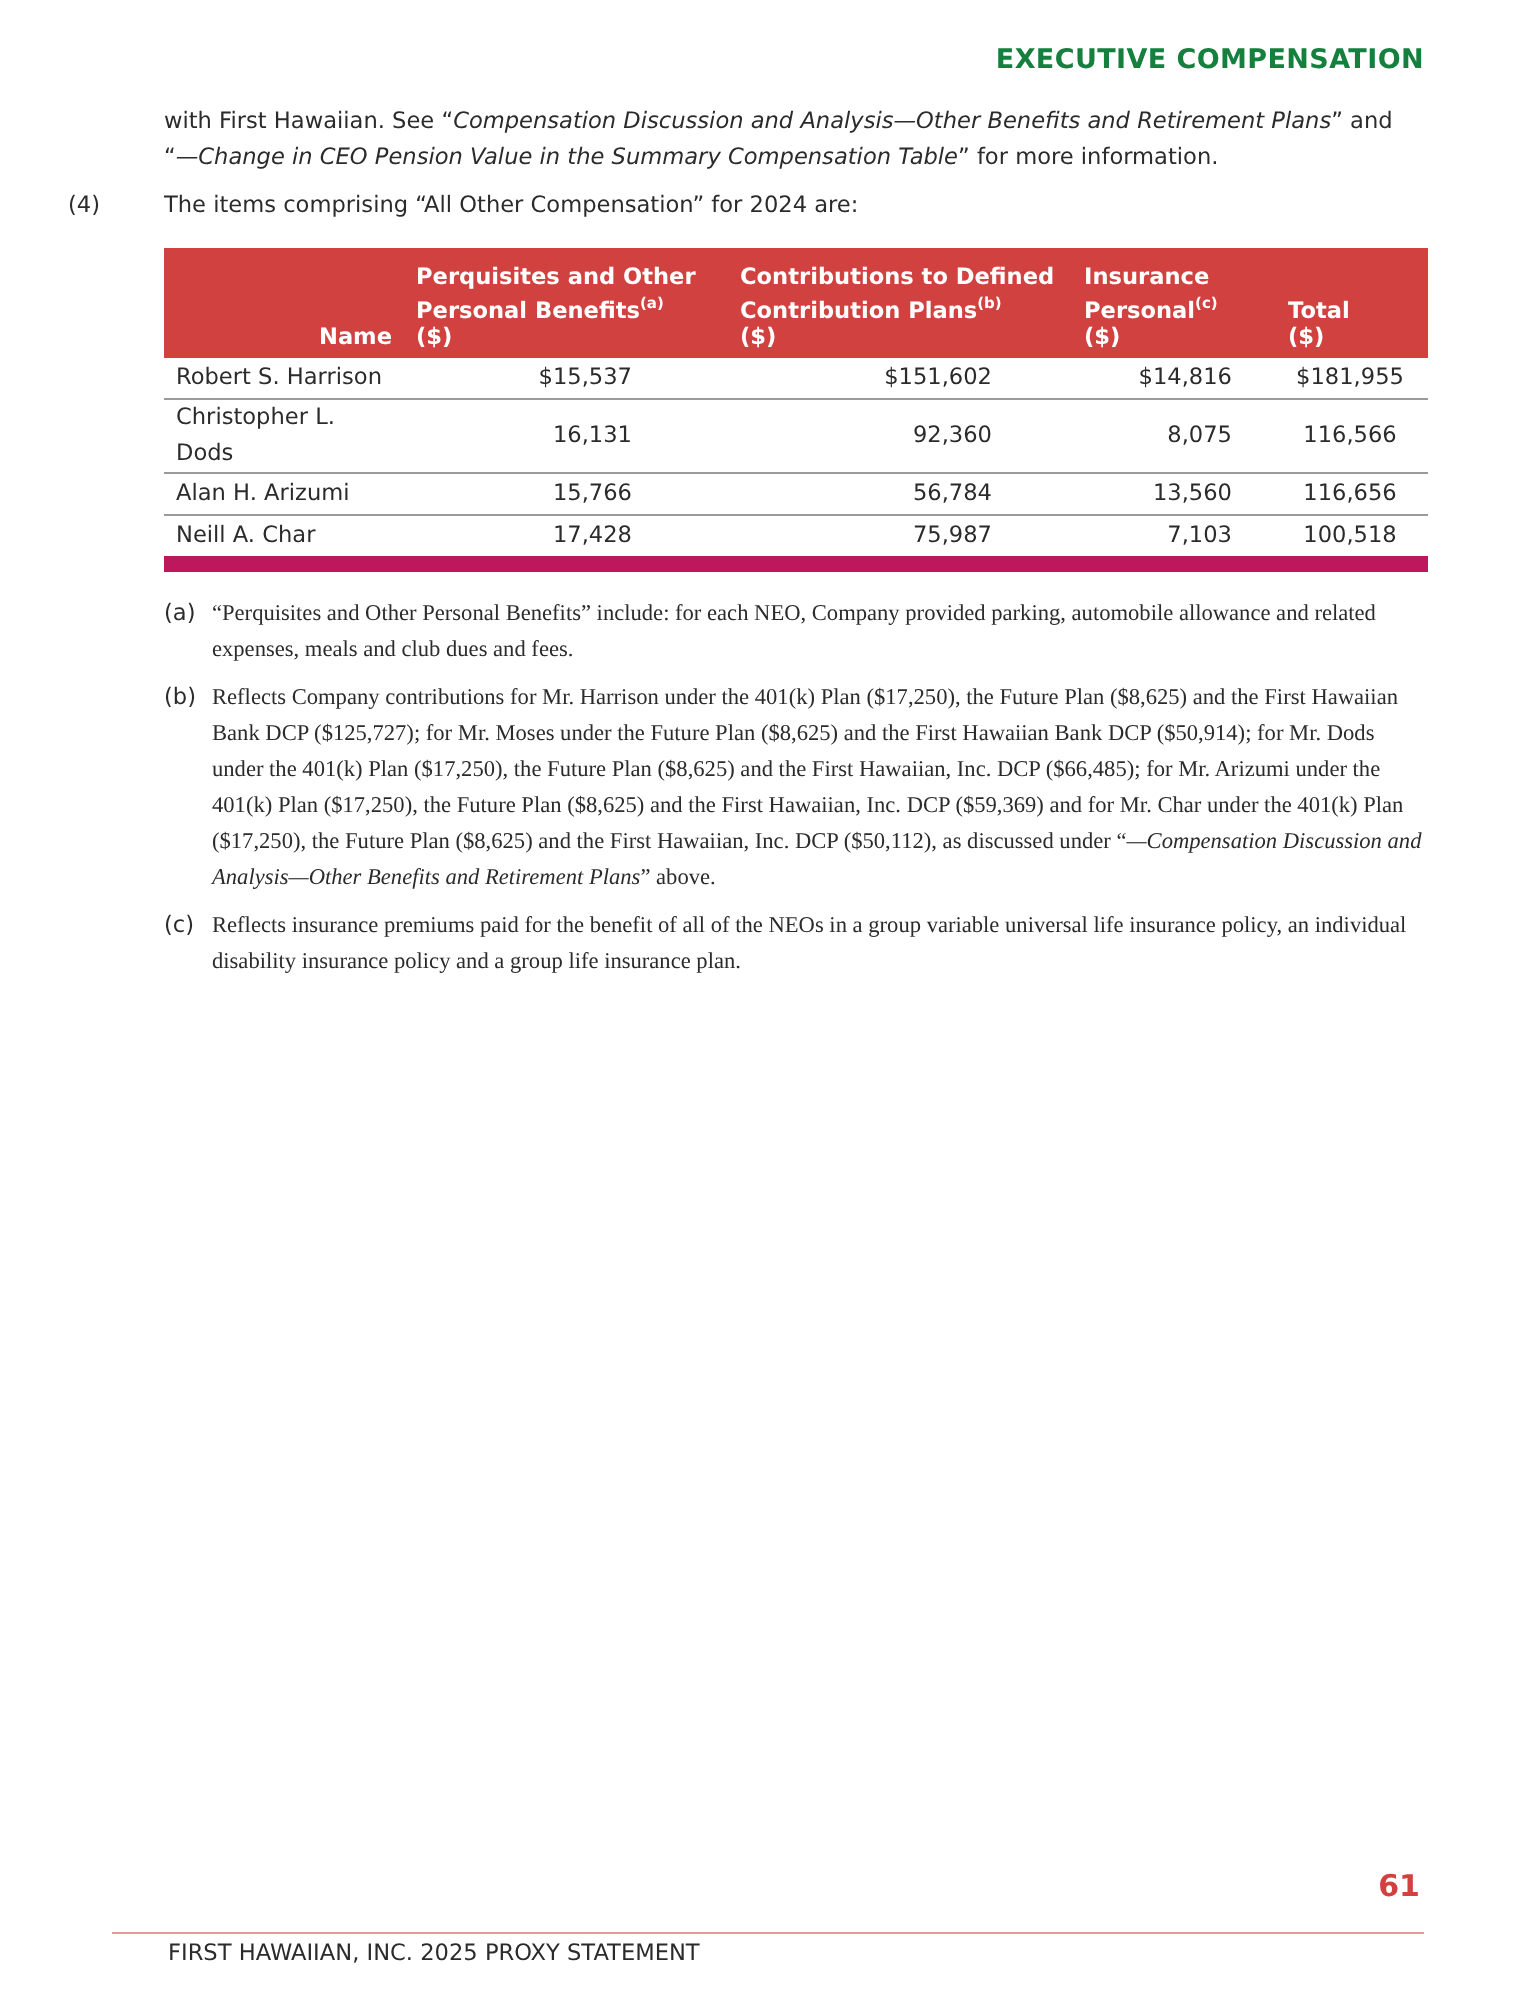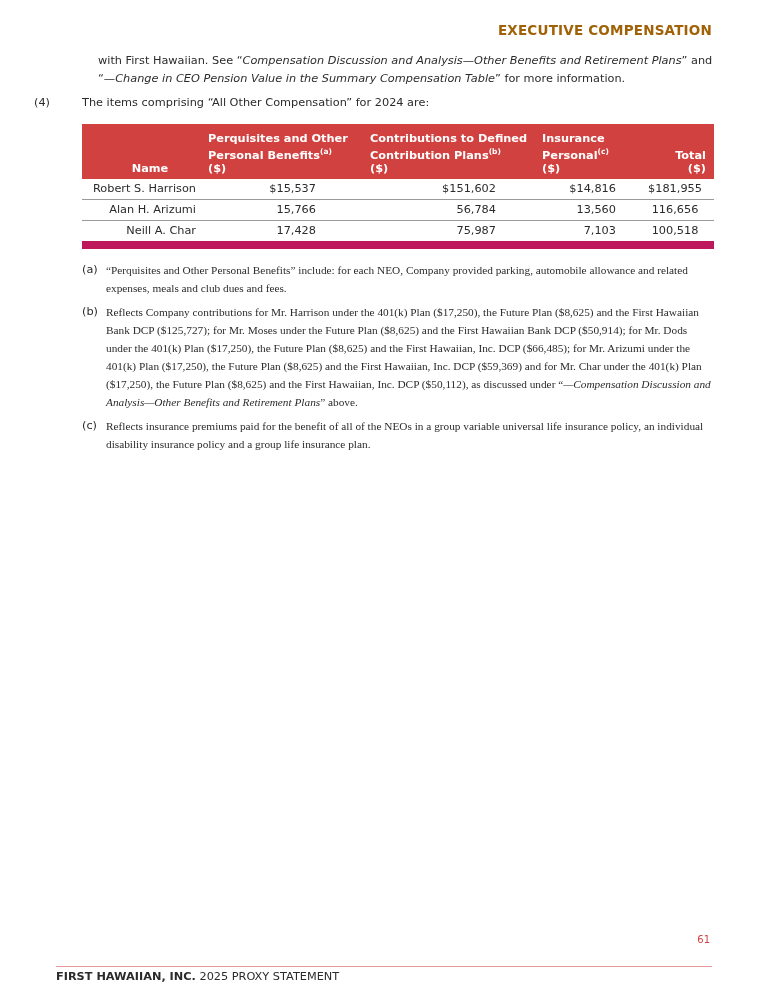--- a/index.html
+++ b/index.html
@@ -1,44 +1,44 @@
 <!DOCTYPE html>
 <html><head>
 <meta charset="utf-8">
 <style>
   html, body { margin: 0; padding: 0; background: #ffffff; }
   body { width: 768px; height: 1000px; position: relative; font-family: "DejaVu Sans", sans-serif; color: #2b2b2b; overflow: hidden; }
-  .header-title { position: absolute; right: 56px; top: 22px; font-size: 13.5px; font-weight: bold; color: #a16207; letter-spacing: 0.2px; }
+  .header-title { position: absolute; right: 56px; top: 22px; font-size: 13.5px; font-weight: bold; color: #15803d; letter-spacing: 0.2px; }
   .content { position: absolute; left: 34px; top: 52px; width: 680px; font-size: 11.3px; line-height: 18px; }
-  .cont-para { margin-left: 64px; }
+  .cont-para { margin-left: 48px; }
   .num-item { display: flex; margin-top: 6px; }
   .num-label { width: 48px; flex: none; }
   .num-text { flex: 1; }
   .table-wrap { margin-left: 48px; margin-top: 12px; width: 632px; }
   table { width: 100%; border-collapse: collapse; font-size: 11.3px; }
   thead tr { background: #d1413f; color: #fff; }
   th { font-weight: bold; font-size: 11.3px; line-height: 13px; padding: 8px 6px 4px 6px; vertical-align: bottom; text-align: left; }
-  th.name-col { text-align: center; padding-left: 22px; margin-top: 12px; }
-  th.total-col { text-align: right; padding-right: 8px; }
+  th.name-col { text-align: right; padding-left: 22px; margin-top: 12px; }
+  th.total-col { text-align: left; padding-right: 8px; }
   th sup { font-size: 7.5px; }
   td { padding: 0 6px; height: 20px; border-bottom: 1px solid #9a9a9a; text-align: right; }
-  td.name { text-align: right; }
+  td.name { text-align: left; }
   td.c1 { padding-right: 48px; }
   td.c2 { padding-right: 40px; }
   td.c3 { padding-right: 22px; }
   td.c4 { padding-right: 8px; text-align: center; }
   tbody tr:last-child td { border-bottom: 8px solid #be185d; }
   .notes { margin-left: 48px; margin-top: 12px; }
   .note { display: flex; margin-bottom: 6px; }
   .note-label { width: 24px; flex: none; }
   .note-text { flex: 1; font-family: Liberation Serif, serif; }
   .footer-rule { position: absolute; left: 56px; right: 56px; top: 966px; height: 1px; background: #e59a99; }
   .footer-left { position: absolute; left: 56px; top: 970px; font-size: 11.3px; color: #2b2b2b; }
-  .footer-left b { font-weight: bold; }
-  .footer-page { position: absolute; right: 58px; top: 934px; font-size: 10px; font-weight: normal; color: #d1413f; }
+  .footer-left b { font-weight: normal; margin-left: 28px; }
+  .footer-page { position: absolute; right: 58px; top: 934px; font-size: 15px; font-weight: bold; color: #d1413f; }
 </style>
 </head>
 <body>
 
 <div class="header-title">EXECUTIVE COMPENSATION</div>
 
 <div class="content">
   <div class="cont-para">
     <span>with First Hawaiian. See “</span><i>Compensation Discussion and Analysis—Other Benefits and Retirement Plans</i><span>” and “</span><i>—Change in CEO Pension Value in the Summary Compensation Table</i><span>” for more information.</span>
   </div>
@@ -76,20 +76,27 @@
       </thead>
       <tbody>
         <tr>
           <td class="name">Robert S. Harrison</td>
           <td class="c1">$15,537</td>
           <td class="c2">$151,602</td>
           <td class="c3">$14,816</td>
           <td class="c4">$181,955</td>
         </tr>
         <tr>
+          <td class="name">Christopher L. Dods</td>
+          <td class="c1">16,131</td>
+          <td class="c2">92,360</td>
+          <td class="c3">8,075</td>
+          <td class="c4">116,566</td>
+        </tr>
+        <tr>
           <td class="name">Alan H. Arizumi</td>
           <td class="c1">15,766</td>
           <td class="c2">56,784</td>
           <td class="c3">13,560</td>
           <td class="c4">116,656</td>
         </tr>
         <tr>
           <td class="name">Neill A. Char</td>
           <td class="c1">17,428</td>
           <td class="c2">75,987</td>

